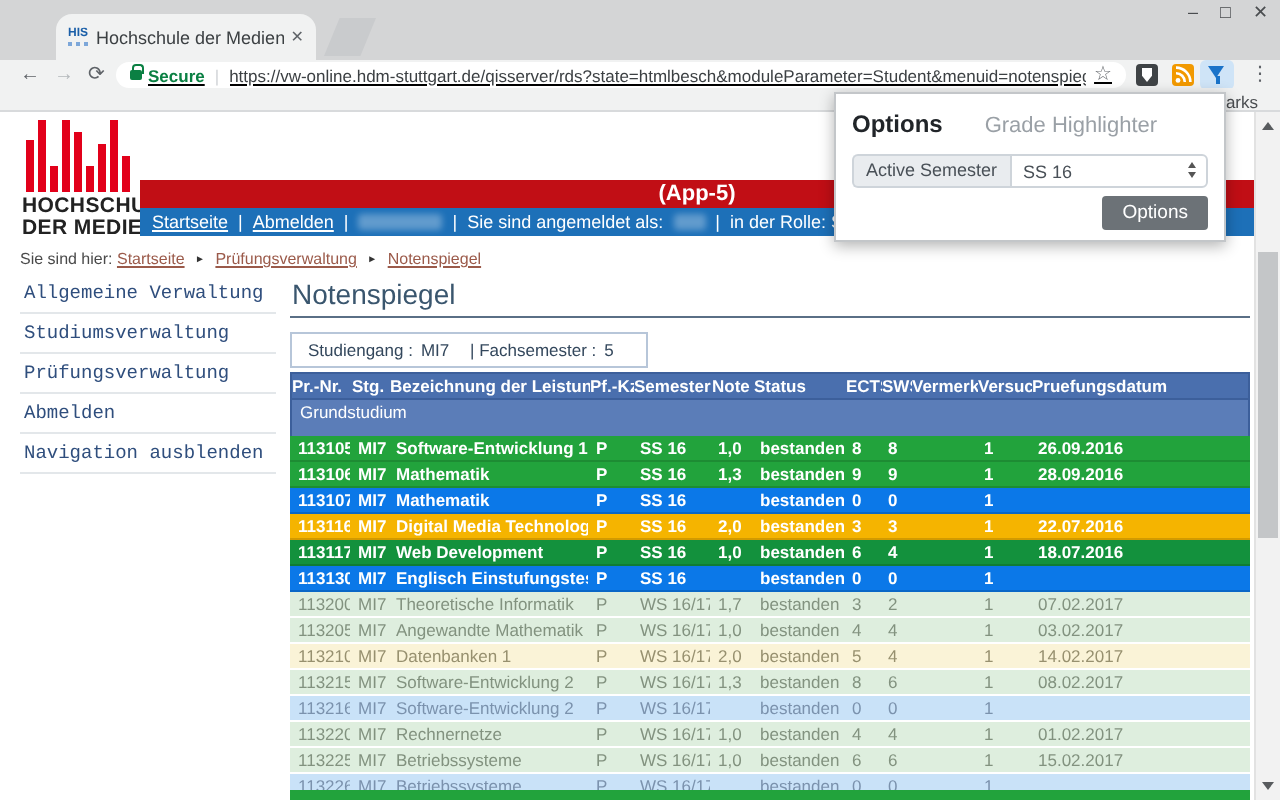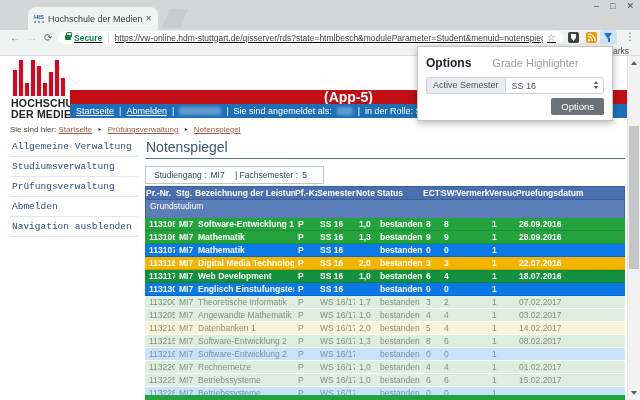--- a/index.html
+++ b/index.html
@@ -43,21 +43,21 @@
   .sb-up { position:absolute; top:5px; left:3px; width:0; height:0; border-left:3px solid transparent; border-right:3px solid transparent; border-bottom:4px solid #585b5e; }
   .sb-down { position:absolute; bottom:5px; left:3px; width:0; height:0; border-left:3px solid transparent; border-right:3px solid transparent; border-top:4px solid #585b5e; }
   .sb-thumb { position:absolute; top:70px; left:1px; width:10px; height:143px; background:#c4c6c8; }
 
   
   .logo-bars { position:absolute; left:13px; top:58px; width:54px; height:38px; display:flex; align-items:flex-end; gap:2px; }
   .logo-bars i { width:4px; background:#e2001a; display:block; }
   .logo-line1 { position:absolute; left:11px; top:97px; font-size:10.5px; font-weight:700; color:#222; letter-spacing:0.2px; }
   .logo-line2 { position:absolute; left:11px; top:108px; font-size:10.5px; font-weight:700; color:#222; letter-spacing:0.2px; }
 
-  .redbar { position:absolute; left:70px; top:90px; width:557px; height:14px; background:#c10e15; color:#fff; text-align:center; font-size:14px; font-weight:700; line-height:14px; }
+  .redbar { position:absolute; left:70px; top:90px; width:557px; height:14px; background:#c10e15; color:#fff; text-align:center; font-size:11px; font-weight:700; line-height:14px; }
   .bluebar { position:absolute; left:70px; top:104px; width:557px; height:14px; background:#1d70b8; color:#fff; font-size:9px; line-height:14px; display:flex; align-items:center; padding-left:6px; white-space:nowrap; }
   .bluebar .sep { margin:0 5px; color:#fff; }
   .nav-link { color:#fff; text-decoration:underline; cursor:pointer; }
   .redact { display:inline-block; width:42px; height:8px; background:rgba(255,255,255,0.30); border-radius:2px; filter:blur(1.5px); }
   .redact.small { width:16px; }
 
   .breadcrumb { position:absolute; left:10px; top:125px; font-size:8px; color:#4a4a4a; }
   .bc-link { color:#9b5a4a; text-decoration:underline; cursor:pointer; }
   .bc-arrow { font-size:5px; color:#333; margin:0 3px; vertical-align:1px; }
 

